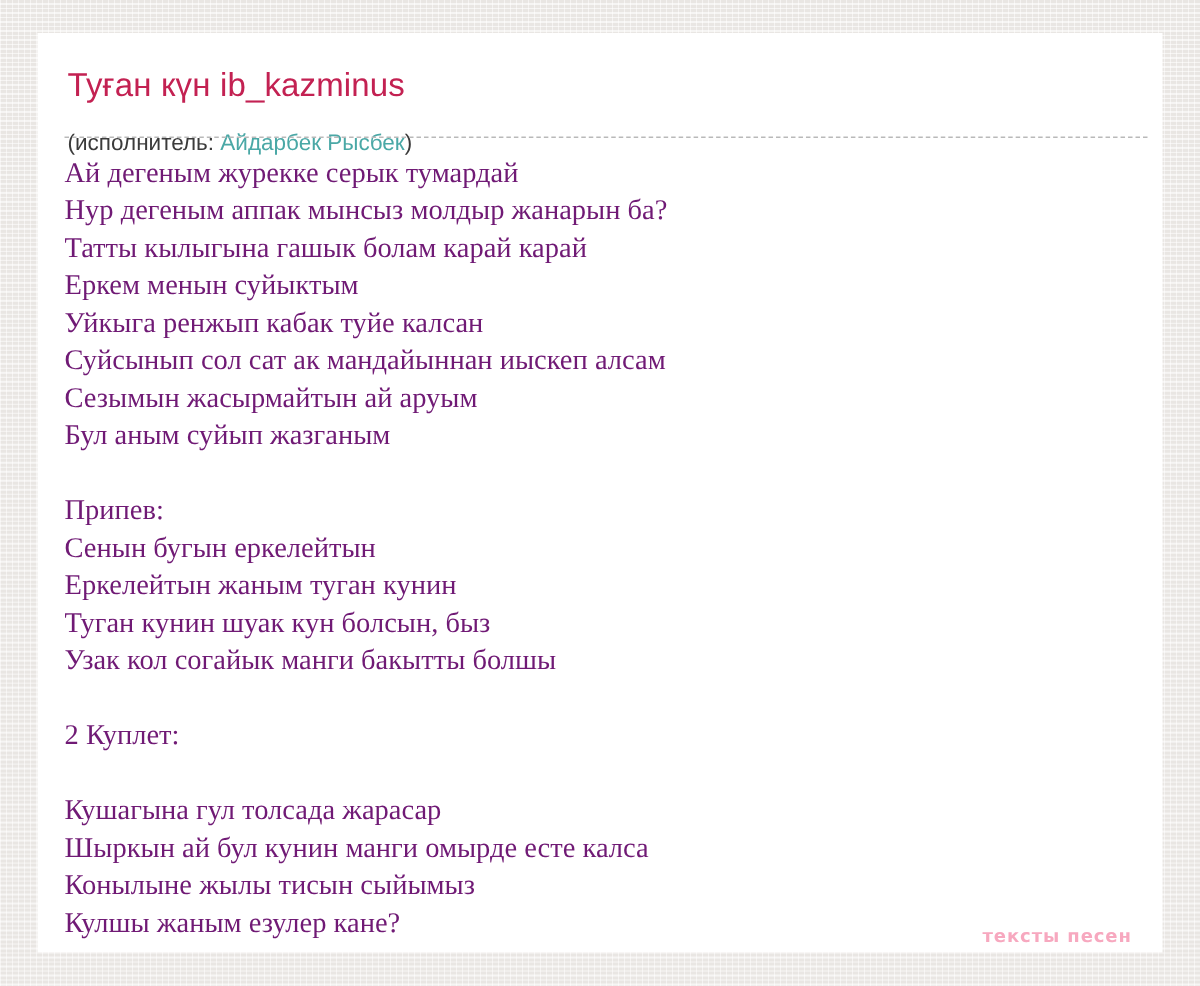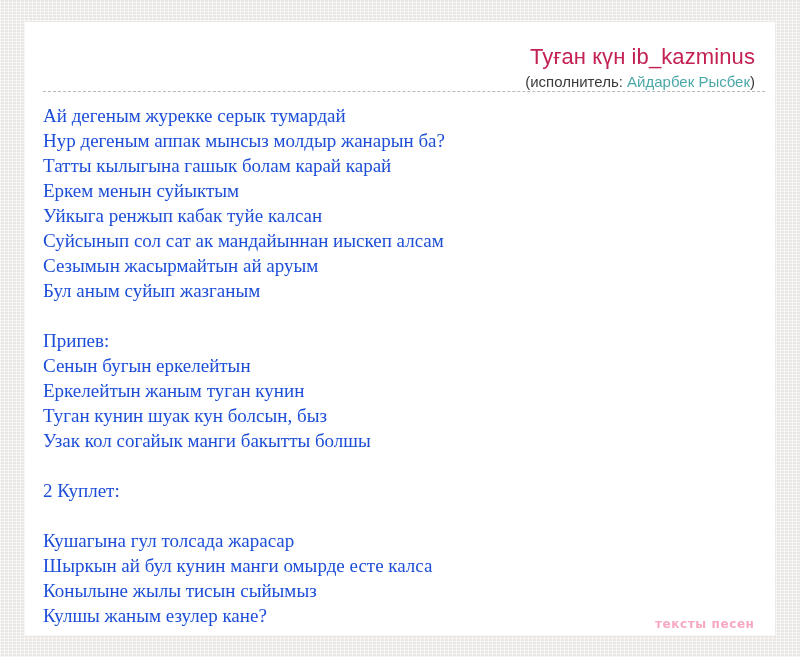--- a/index.html
+++ b/index.html
@@ -25,41 +25,40 @@
     top: 22px;
     width: 750px;
     height: 613px;
     background: #ffffff;
     box-sizing: border-box;
   }
 
   
   .song-header {
     position: absolute;
-    left: 8px;
+    left: 20px;
     top: 22px;
     width: 722px;
-    text-align: right;
   }
   .song-title {
     font-family: "Liberation Sans", sans-serif;
     font-size: 22px;
     font-weight: normal;
     color: #c32152;
     margin: 0;
     line-height: 26px;
     letter-spacing: 0.1px;
     white-space: nowrap;
   }
   .performer-line {
     font-family: "Liberation Sans", sans-serif;
     font-size: 15px;
     color: #3b3b3b;
     line-height: 20px;
-    margin-top: 2px;
+    margin-top: 16px;
     white-space: nowrap;
   }
   .performer-link {
     color: #4aa8a6;
     text-decoration: none;
   }
   .header-rule {
     position: absolute;
     left: 18px;
     top: 69px;
@@ -70,21 +69,21 @@
 
   
   .lyrics-body {
     position: absolute;
     left: 18px;
     top: 81px;
     width: 722px;
     font-family: "Liberation Serif", serif;
     font-size: 19px;
     line-height: 25px;
-    color: #1d4ed8;
+    color: #701a75;
     white-space: pre-wrap;
   }
   .lyric-line {
     min-height: 25px;
   }
   .lyric-line.blank {
     height: 25px;
   }
 
   

